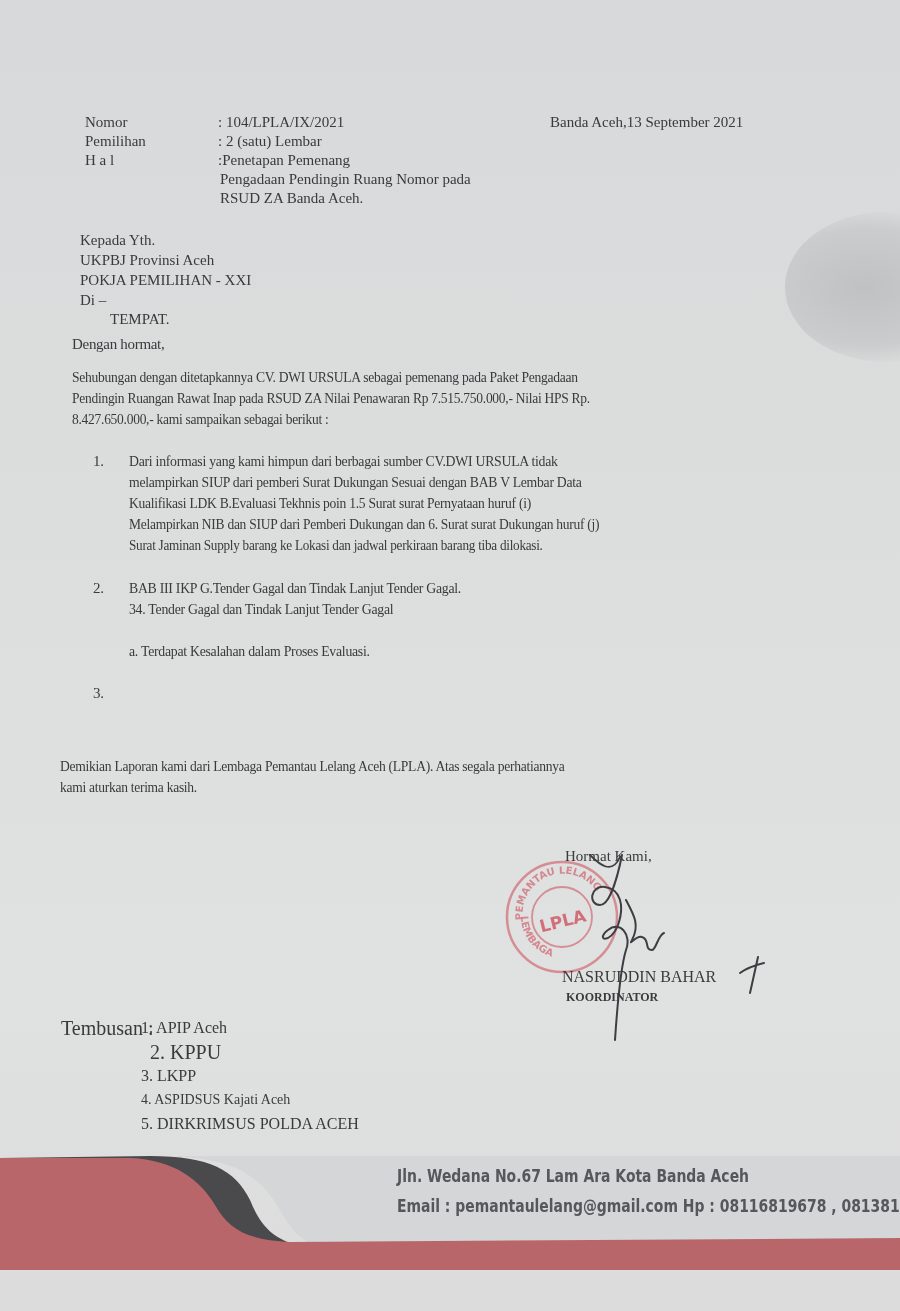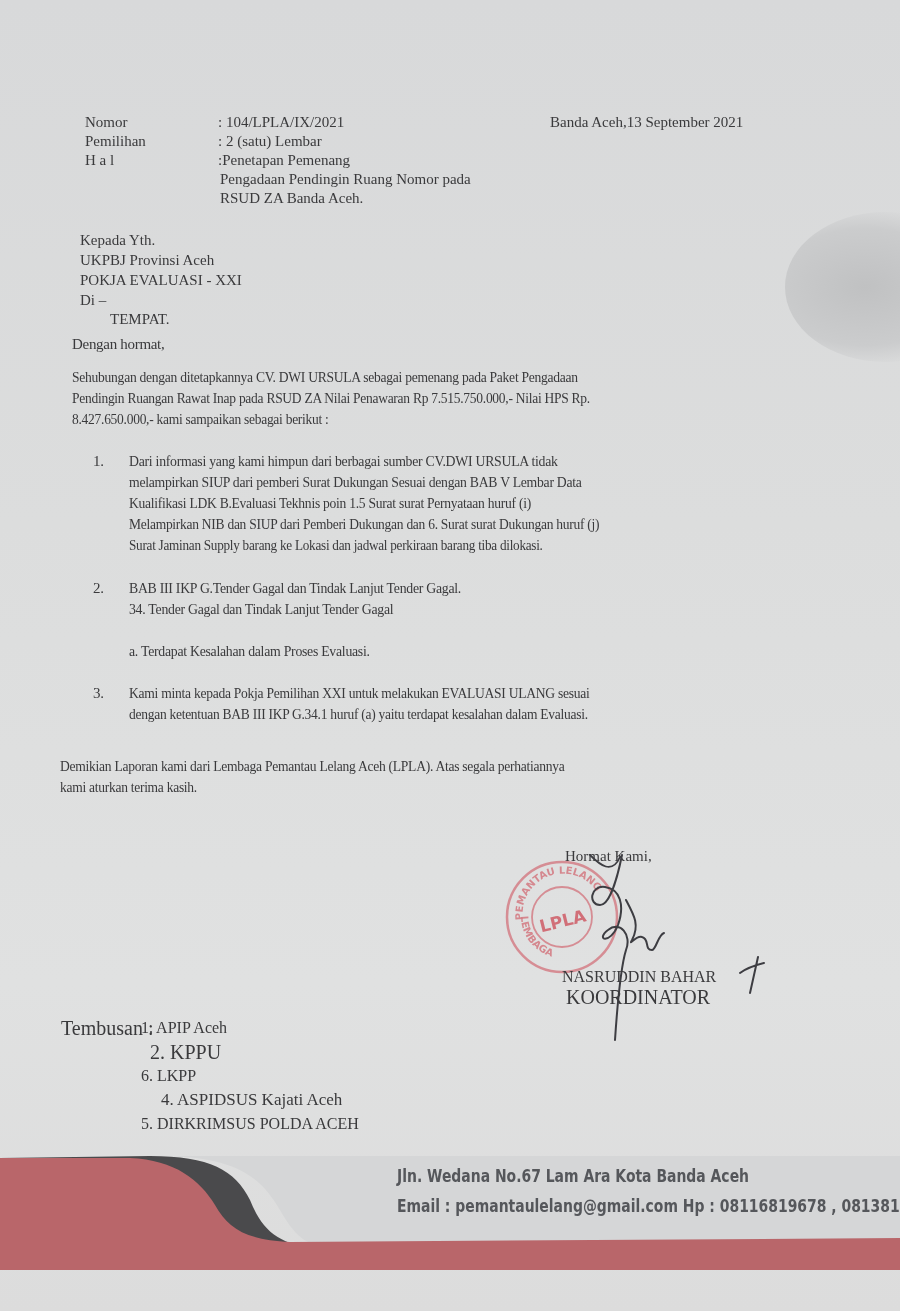--- a/index.html
+++ b/index.html
@@ -52,21 +52,21 @@
   <div class="t hdr-val" style="top:131px;">: 2 (satu) Lembar</div>
   <div class="t hdr-label" style="top:150px;">H a l</div>
   <div class="t hdr-val" style="top:150px;">:Penetapan Pemenang</div>
   <div class="t hdr-val" style="top:169px;left:220px;">Pengadaan Pendingin Ruang Nomor pada</div>
   <div class="t hdr-val" style="top:188px;left:220px;">RSUD ZA Banda Aceh.</div>
 
   <div class="t" style="top:112px;left:550px;">Banda Aceh,13  September 2021</div>
 
   <div class="t" style="top:230px;left:80px;">Kepada Yth.</div>
   <div class="t" style="top:250px;left:80px;">UKPBJ Provinsi Aceh</div>
-  <div class="t" style="top:270px;left:80px;">POKJA EVALUASI - XXI</div>
+  <div class="t" style="top:270px;left:80px;">POKJA PEMILIHAN - XXI</div>
   <div class="t" style="top:290px;left:80px;">Di –</div>
   <div class="t" style="top:309px;left:110px;">TEMPAT.</div>
 
   <div class="t narrow" style="top:334px;left:72px;">Dengan hormat,</div>
   <div class="t narrow" style="top:367px;left:72px;"><span class="cond" style="transform:scaleX(0.905)">Sehubungan dengan ditetapkannya CV. DWI URSULA  sebagai pemenang pada Paket  Pengadaan</span></div>
   <div class="t narrow" style="top:388px;left:72px;"><span class="cond" style="transform:scaleX(0.9)">Pendingin Ruangan Rawat Inap pada RSUD ZA  Nilai Penawaran Rp 7.515.750.000,- Nilai HPS Rp.</span></div>
   <div class="t narrow" style="top:409px;left:72px;"><span class="cond" style="transform:scaleX(0.9)">8.427.650.000,- kami sampaikan sebagai berikut :</span></div>
 
   <div class="t narrow" style="top:451px;left:93px;">1.</div>
   <div class="t narrow" style="top:472px;left:129px;"><span class="cond" style="transform:scaleX(0.915)">melampirkan SIUP dari pemberi Surat Dukungan Sesuai dengan BAB V Lembar Data</span></div>
@@ -74,22 +74,20 @@
   <div class="t narrow" style="top:493px;left:129px;"><span class="cond" style="transform:scaleX(0.905)">Kualifikasi LDK B.Evaluasi   Tekhnis    poin 1.5   Surat surat Pernyataan    huruf (i)</span></div>
   <div class="t narrow" style="top:514px;left:129px;"><span class="cond" style="transform:scaleX(0.9)">Melampirkan NIB dan SIUP dari Pemberi Dukungan dan 6. Surat surat Dukungan huruf (j)</span></div>
   <div class="t narrow" style="top:535px;left:129px;"><span class="cond" style="transform:scaleX(0.88)">Surat Jaminan Supply barang ke Lokasi dan jadwal perkiraan barang tiba dilokasi.</span></div>
 
   <div class="t narrow" style="top:578px;left:93px;">2.</div>
   <div class="t narrow" style="top:578px;left:129px;"><span class="cond" style="transform:scaleX(0.92)">BAB III IKP  G.Tender Gagal dan Tindak Lanjut Tender Gagal.</span></div>
   <div class="t narrow" style="top:599px;left:129px;"><span class="cond" style="transform:scaleX(0.92)">34. Tender Gagal dan Tindak Lanjut Tender Gagal</span></div>
   <div class="t narrow" style="top:641px;left:129px;"><span class="cond" style="transform:scaleX(0.92)">a. Terdapat Kesalahan dalam Proses Evaluasi.</span></div>
 
   <div class="t narrow" style="top:683px;left:93px;">3.</div>
-  <div class="t narrow" style="top:683px;left:129px;"><span class="cond" style="transform:scaleX(0.905)">Kami minta kepada Pokja Pemilihan  XXI untuk melakukan EVALUASI ULANG sesuai</span></div>
-  <div class="t narrow" style="top:704px;left:129px;"><span class="cond" style="transform:scaleX(0.9)">dengan ketentuan BAB III IKP G.34.1 huruf (a) yaitu terdapat kesalahan dalam Evaluasi.</span></div>
 
   <div class="t narrow" style="top:756px;left:60px;"><span class="cond" style="transform:scaleX(0.905)">Demikian Laporan kami dari Lembaga Pemantau Lelang Aceh (LPLA). Atas segala perhatiannya</span></div>
   <div class="t narrow" style="top:777px;left:60px;"><span class="cond" style="transform:scaleX(0.9)">kami aturkan terima kasih.</span></div>
 
   <div class="t" style="top:846px;left:565px;">Hormat Kami,</div>
 
   <svg class="stamp" viewBox="0 0 118 118">
     <defs>
       <path id="stampArcTop" d="M 20 62 A 40 40 0 0 1 100 50"></path>
       <path id="stampArcBot" d="M 18 58 A 42 42 0 0 0 62 100"></path>
@@ -106,27 +104,27 @@
   </svg>
 
   <svg class="signature" viewBox="0 0 220 200">
     <path d="M62 10 C 58 30, 50 60, 40 60 C 28 60, 30 40, 45 42 C 60 44, 65 60, 58 80 C 50 100, 35 95, 48 85 C 60 75, 72 90, 66 105 C 62 118, 58 150, 55 195" fill="none" stroke="#3d3d42" stroke-width="2" stroke-linecap="round"></path>
     <path d="M66 55 C 74 70, 80 80, 72 95 C 68 102, 76 90, 82 92 C 90 94, 84 105, 92 105 C 96 105, 98 90, 104 88" fill="none" stroke="#3d3d42" stroke-width="2" stroke-linecap="round"></path>
     <path d="M30 10 C 40 20, 52 30, 60 12" fill="none" stroke="#3d3d42" stroke-width="1.8" stroke-linecap="round"></path>
     <path d="M198 112 L 190 148 M 180 128 C 188 122, 196 120, 204 118" fill="none" stroke="#3d3d42" stroke-width="2" stroke-linecap="round"></path>
   </svg>
 
   <div class="t" style="top:967px;left:562px;font-size:16px;">NASRUDDIN BAHAR</div>
-  <div class="t" style="top:987px;left:566px;font-size:20px;">KOORDINATOR</div>
+  <div class="t" style="top:987px;left:566px;font-size:12px;font-weight:bold;">KOORDINATOR</div>
 
   <div class="t" style="top:1018px;left:52px;font-size:20px;margin-left:9px;">Tembusan : </div>
   <div class="t" style="top:1018px;left:141px;font-size:16px;">1. APIP Aceh</div>
   <div class="t" style="top:1042px;left:150px;font-size:20px;">2. KPPU</div>
-  <div class="t" style="top:1066px;left:141px;font-size:16px;">6. LKPP</div>
-  <div class="t" style="top:1090px;left:141px;font-size:17px;margin-left:20px;">4. ASPIDSUS Kajati Aceh</div>
+  <div class="t" style="top:1066px;left:141px;font-size:16px;">3. LKPP</div>
+  <div class="t" style="top:1090px;left:141px;font-size:14px;">4. ASPIDSUS Kajati Aceh</div>
   <div class="t" style="top:1114px;left:141px;font-size:16px;">5. DIRKRIMSUS POLDA ACEH</div>
 
   <svg class="footer" viewBox="0 0 900 120" preserveAspectRatio="none">
     <path d="M150 6 C 240 4, 262 30, 280 60 C 295 86, 305 95, 330 98 L 900 95 L 900 6 Z" fill="#d5d6d7"></path>
     <path d="M0 8 L 150 6 C 210 6, 235 20, 250 50 C 262 80, 278 96, 320 98 L 150 98 Z" fill="#4a4a4c"></path>
     <path d="M0 8 L 130 8 C 175 10, 200 30, 215 55 C 228 78, 245 90, 290 92 L 900 88 L 900 122 L 0 130 Z" fill="#b9666a"></path>
     <path d="M0 130 L 900 122 L 900 120 L 0 120 Z" fill="#b9666a"></path>
   </svg>
   <div class="footer-text" style="top:1166px;">Jln. Wedana No.67 Lam Ara Kota Banda Aceh</div>
   <div class="footer-text" style="top:1196px;">Email : pemantaulelang@gmail.com Hp : 08116819678 , 0813816</div>

